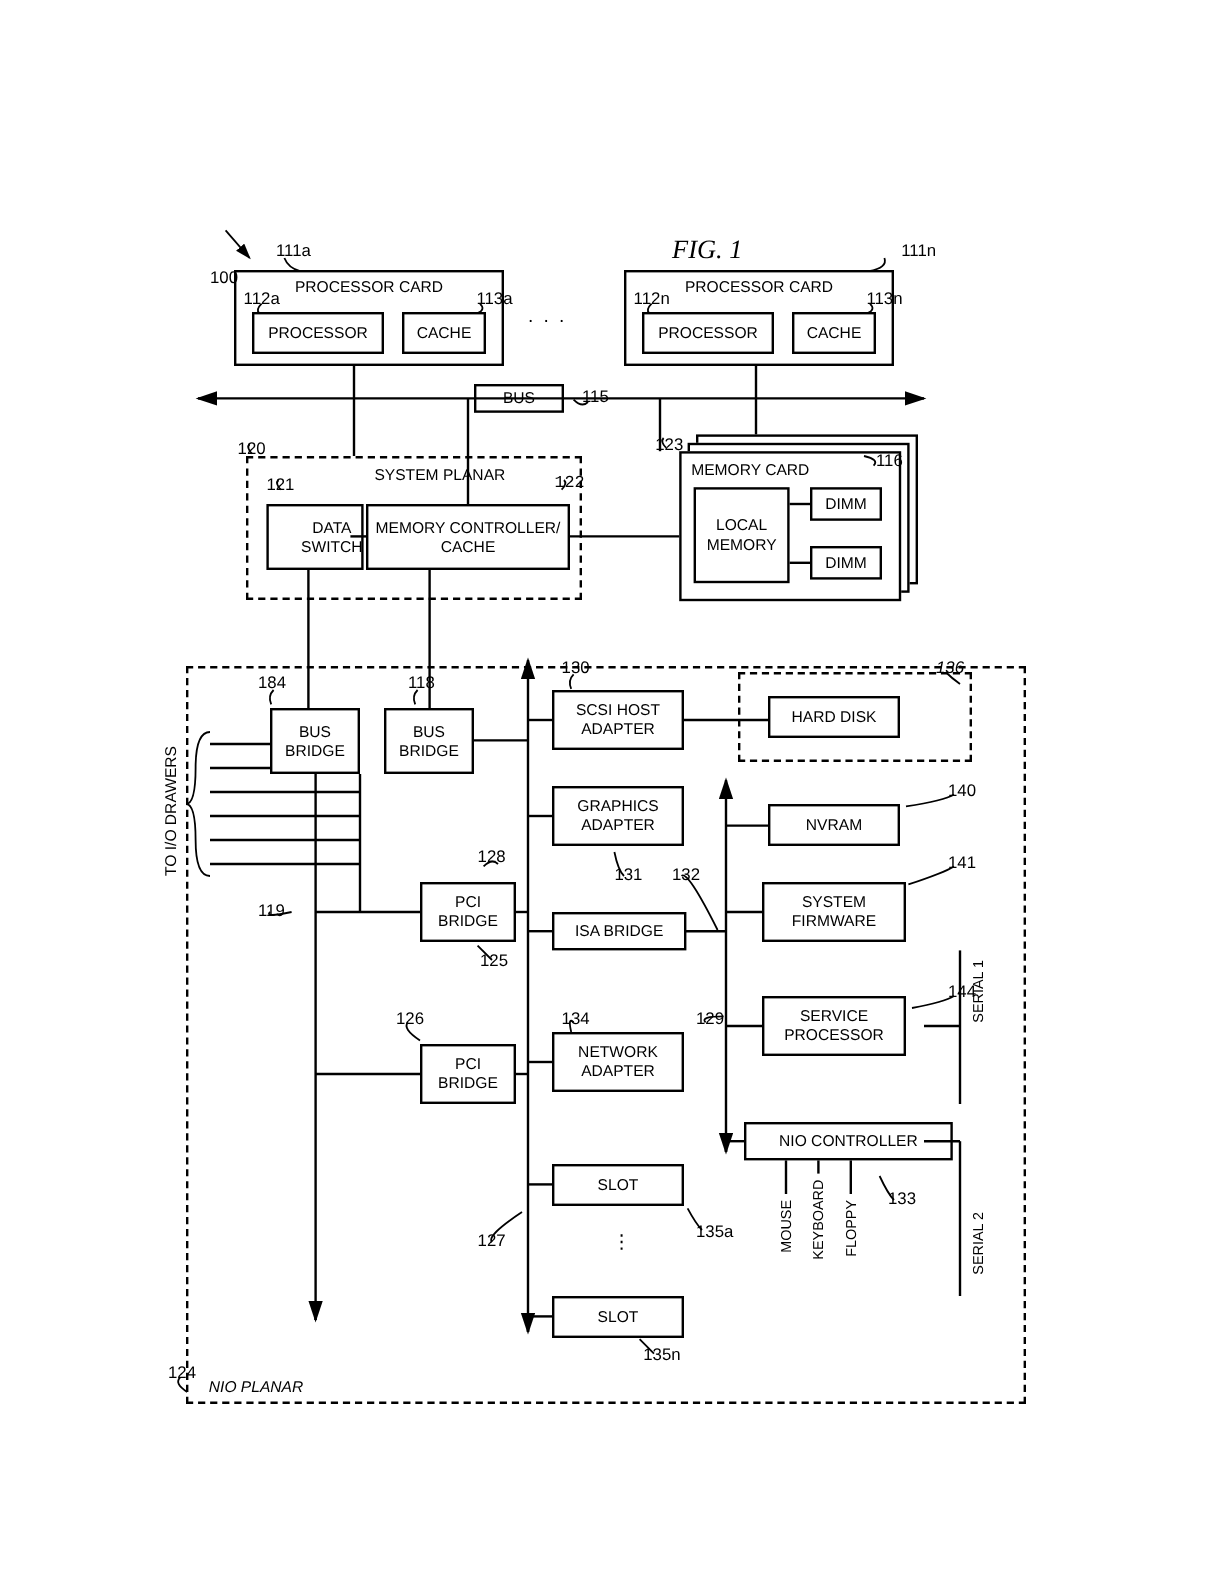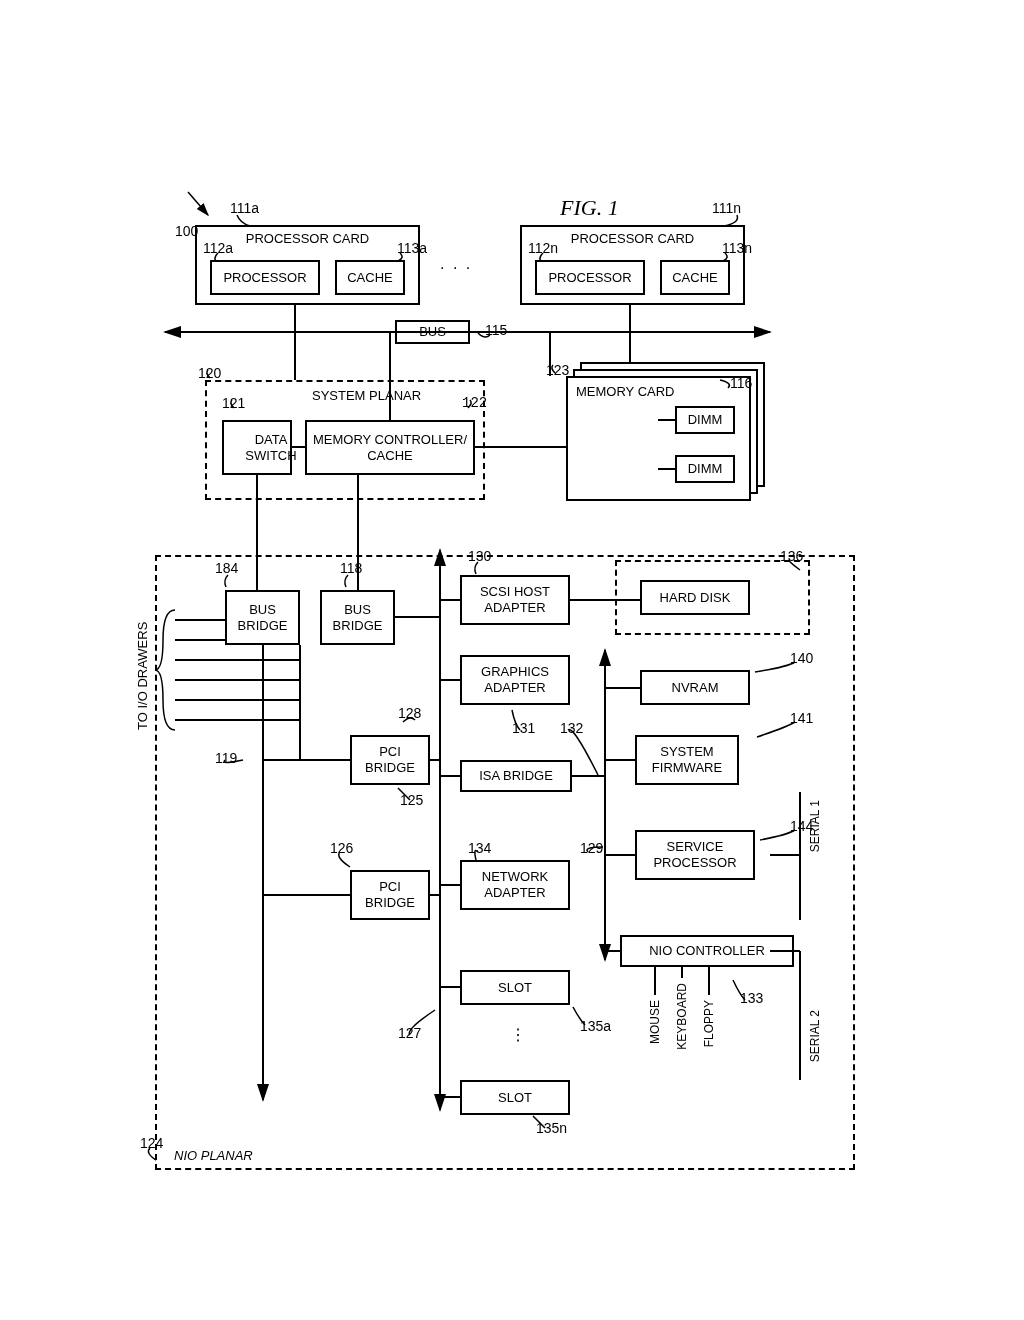--- a/index.html
+++ b/index.html
@@ -102,30 +102,32 @@
   <div class="box" style="left:520px; top:225px; width:225px; height:80px; justify-content:flex-start; align-items:flex-start;">
     <span style="width:100%; text-align:center; margin-top:2px;">PROCESSOR CARD</span>
   </div>
   <div class="box" style="left:535px; top:260px; width:110px; height:35px;">PROCESSOR</div>
   <div class="box" style="left:660px; top:260px; width:70px; height:35px;">CACHE</div>
 
   <div class="box" style="left:395px; top:320px; width:75px; height:24px;">BUS</div>
 
   <div class="box dashed" style="left:205px; top:380px; width:280px; height:120px; border-width:2px; background:transparent;"></div>
   <div class="label" style="left:310px; top:388px;">SYSTEM PLANAR</div>
-  <div class="box" style="left:222px; top:420px; width:70px; height:55px; white-space:pre-line;padding-left:30px;">DATA
+  <div class="box" style="left:222px; top:420px; width:81px; height:55px; white-space:pre-line;padding-left:30px;">DATA
 SWITCH</div>
   <div class="box" style="left:305px; top:420px; width:170px; height:55px; white-space:pre-line;">MEMORY CONTROLLER/
 CACHE</div>
 
   <div class="box" style="left:580px; top:362px; width:185px; height:125px;"></div>
   <div class="box" style="left:573px; top:369px; width:185px; height:125px;"></div>
   <div class="box" style="left:566px; top:376px; width:185px; height:125px; justify-content:flex-start; align-items:flex-start;">
     <span style="width:100%; text-align:left; padding:4px 6px;">MEMORY CARD</span>
   </div>
+  <div class="box" style="left:578px; top:406px; width:80px; height:80px; white-space:pre-line;">LOCAL
+MEMORY</div>
   <div class="box" style="left:675px; top:406px; width:60px; height:28px;">DIMM</div>
   <div class="box" style="left:675px; top:455px; width:60px; height:28px;">DIMM</div>
 
   <div class="box dashed" style="left:155px; top:555px; width:700px; height:615px; background:transparent;"></div>
   <div class="label" style="left:172px; top:1148px;font-style:italic;">NIO PLANAR</div>
 
   <div class="box" style="left:225px; top:590px; width:75px; height:55px; white-space:pre-line;">BUS
 BRIDGE</div>
   <div class="box" style="left:320px; top:590px; width:75px; height:55px; white-space:pre-line;">BUS
 BRIDGE</div>
@@ -139,21 +141,21 @@
   <div class="box" style="left:460px; top:655px; width:110px; height:50px; white-space:pre-line;">GRAPHICS
 ADAPTER</div>
 
   <div class="box" style="left:640px; top:670px; width:110px; height:35px;">NVRAM</div>
 
   <div class="box" style="left:350px; top:735px; width:80px; height:50px; white-space:pre-line;">PCI
 BRIDGE</div>
 
   <div class="box" style="left:460px; top:760px; width:112px; height:32px;">ISA BRIDGE</div>
 
-  <div class="box" style="left:635px; top:735px; width:104px; height:50px; white-space:pre-line;">SYSTEM
+  <div class="box" style="left:635px; top:735px; width:120px; height:50px; white-space:pre-line;">SYSTEM
 FIRMWARE</div>
 
   <div class="box" style="left:350px; top:870px; width:80px; height:50px; white-space:pre-line;">PCI
 BRIDGE</div>
 
   <div class="box" style="left:460px; top:860px; width:110px; height:50px; white-space:pre-line;">NETWORK
 ADAPTER</div>
 
   <div class="box" style="left:635px; top:830px; width:120px; height:50px; white-space:pre-line;">SERVICE
 PROCESSOR</div>
@@ -167,21 +169,21 @@
   <div class="vtext" style="position:absolute; left:135px; top:610px; font-size:13px; height:120px;">TO I/O DRAWERS</div>
 
   <div class="vtext" style="position:absolute; left:648px; top:1000px; font-size:12px;">MOUSE</div>
   <div class="vtext" style="position:absolute; left:675px; top:983px; font-size:12px;">KEYBOARD</div>
   <div class="vtext" style="position:absolute; left:702px; top:1000px; font-size:12px;">FLOPPY</div>
   <div class="vtext" style="position:absolute; left:808px; top:800px; font-size:12px;">SERIAL 1</div>
   <div class="vtext" style="position:absolute; left:808px; top:1010px; font-size:12px;">SERIAL 2</div>
 
   <div class="ref" style="left:175px; top:180px;margin-top:43px;">100</div>
   <div class="ref" style="left:230px; top:200px;">111a</div>
-  <div class="ref" style="left:712px; top:200px;">111n</div>
+  <div class="ref" style="left:751px; top:200px;">111n</div>
   <div class="ref" style="left:203px; top:240px;">112a</div>
   <div class="ref" style="left:528px; top:240px;">112n</div>
   <div class="ref" style="left:397px; top:240px;">113a</div>
   <div class="ref" style="left:722px; top:240px;">113n</div>
   <div class="ref" style="left:485px; top:322px;">115</div>
   <div class="ref" style="left:730px; top:375px;">116</div>
   <div class="ref" style="left:215px; top:560px;">184</div>
   <div class="ref" style="left:340px; top:560px;">118</div>
   <div class="ref" style="left:215px; top:750px;">119</div>
   <div class="ref" style="left:198px; top:365px;">120</div>
@@ -194,21 +196,21 @@
   <div class="ref" style="left:398px; top:1025px;">127</div>
   <div class="ref" style="left:398px; top:705px;">128</div>
   <div class="ref" style="left:580px; top:840px;">129</div>
   <div class="ref" style="left:468px; top:548px;">130</div>
   <div class="ref" style="left:512px; top:720px;">131</div>
   <div class="ref" style="left:560px; top:720px;">132</div>
   <div class="ref" style="left:740px; top:990px;">133</div>
   <div class="ref" style="left:468px; top:840px;">134</div>
   <div class="ref" style="left:580px; top:1018px;">135a</div>
   <div class="ref" style="left:536px; top:1120px;">135n</div>
-  <div class="ref" style="left:780px; top:548px;">136</div>
+  <div class="ref" style="left:780px; top:548px;font-style:italic;">136</div>
   <div class="ref" style="left:790px; top:650px;">140</div>
   <div class="ref" style="left:790px; top:710px;">141</div>
   <div class="ref" style="left:790px; top:818px;">144</div>
 
   <svg class="conn">
     <defs>
       <marker id="ah" markerWidth="10" markerHeight="10" refX="8" refY="3" orient="auto">
         <path d="M0,0 L0,6 L9,3 z" fill="#000"></path>
       </marker>
     </defs>

